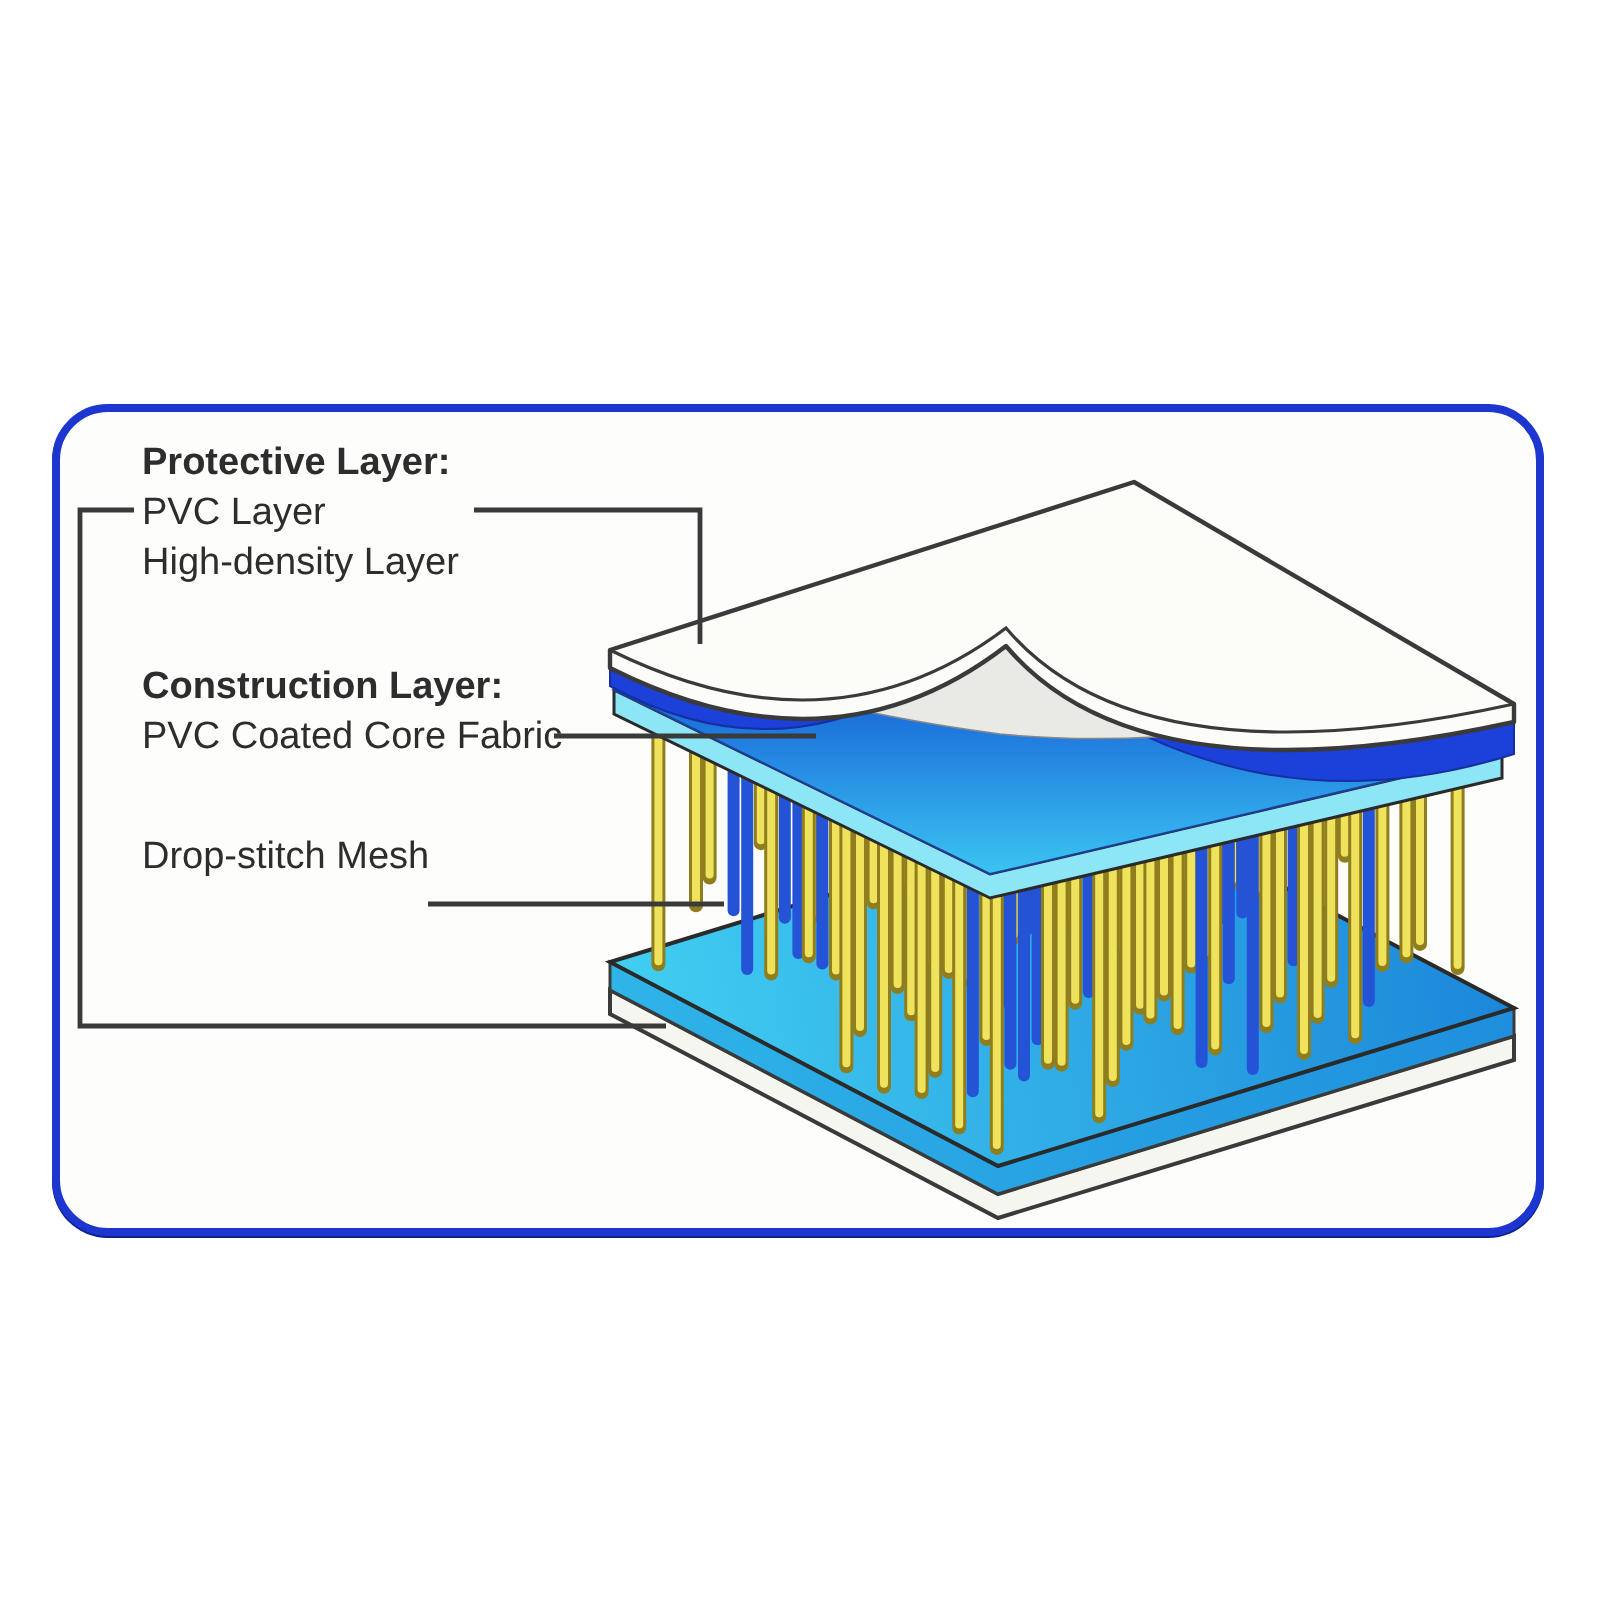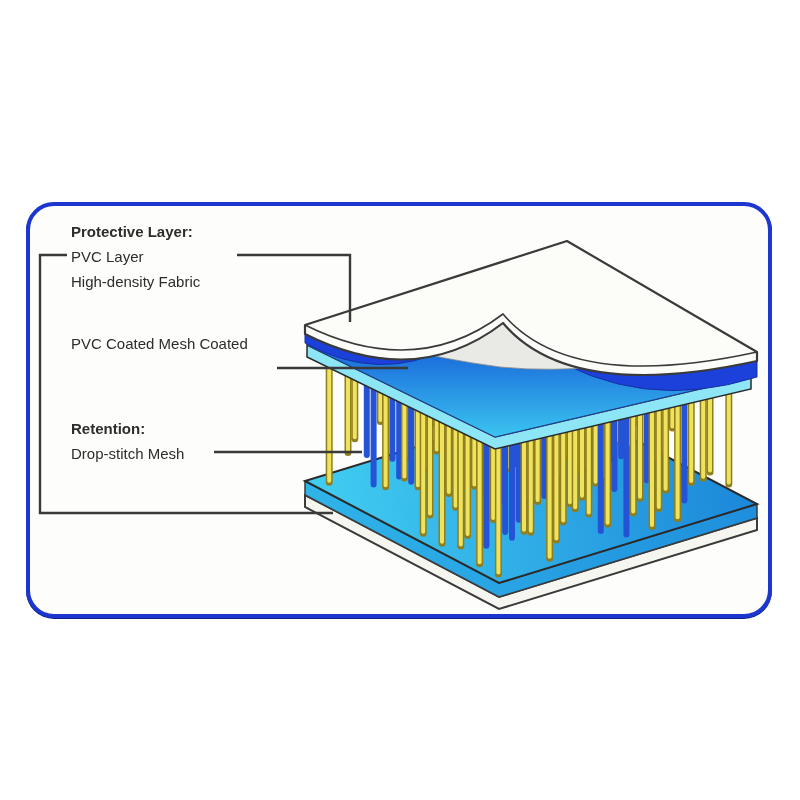--- a/index.html
+++ b/index.html
@@ -2,21 +2,21 @@
 <html><head>
 <meta charset="utf-8">
 <style>
   html,body{margin:0;padding:0;background:#ffffff;}
   .page{position:relative;width:800px;height:800px;background:#ffffff;overflow:hidden;
         font-family:"Liberation Sans", sans-serif;}
   .card{position:absolute;left:26px;top:202px;width:738px;height:408px;
         background:#fdfdfb;border:4px solid #1c36cf;border-radius:28px;
         box-shadow:0 1px 0 #0c1f8a;}
   .diagram-svg{position:absolute;left:0;top:0;width:800px;height:800px;}
-  .label-group{position:absolute;color:#2d2d2d;font-size:15px;line-height:25px;
+  .label-group{position:absolute;color:#2d2d2d;font-size:19px;line-height:25px;
         white-space:nowrap;}
   .label-group .title{font-weight:bold;display:block;}
   .label-group .line{display:block;}
   #lg-protective{left:71px;top:219px;}
   #lg-construction{left:71px;top:331px;}
   #lg-retention{left:71px;top:416px;}
 </style>
 </head>
 <body>
 
@@ -242,24 +242,24 @@
       <path d="M237,255 L350,255 L350,322"></path>
       <path d="M277,368 L408,368"></path>
       <path d="M214,452 L362,452"></path>
       <path d="M67,255 L40,255 L40,513 L333,513"></path>
     </g>
   </svg>
 
   <div class="label-group" id="lg-protective">
     <span class="title">Protective Layer:</span>
     <span class="line">PVC Layer</span>
-    <span class="line">High-density Fabric</span>
+    <span class="line">High-density Layer</span>
   </div>
 
   <div class="label-group" id="lg-construction">
-    <span class="line">PVC Coated Mesh Coated</span>
+    <span class="title">Construction Layer:</span>
+    <span class="line">PVC Coated Core Fabric</span>
   </div>
 
   <div class="label-group" id="lg-retention">
-    <span class="title">Retention:</span>
     <span class="line">Drop-stitch Mesh</span>
   </div>
 </div>
 
 </body></html>

